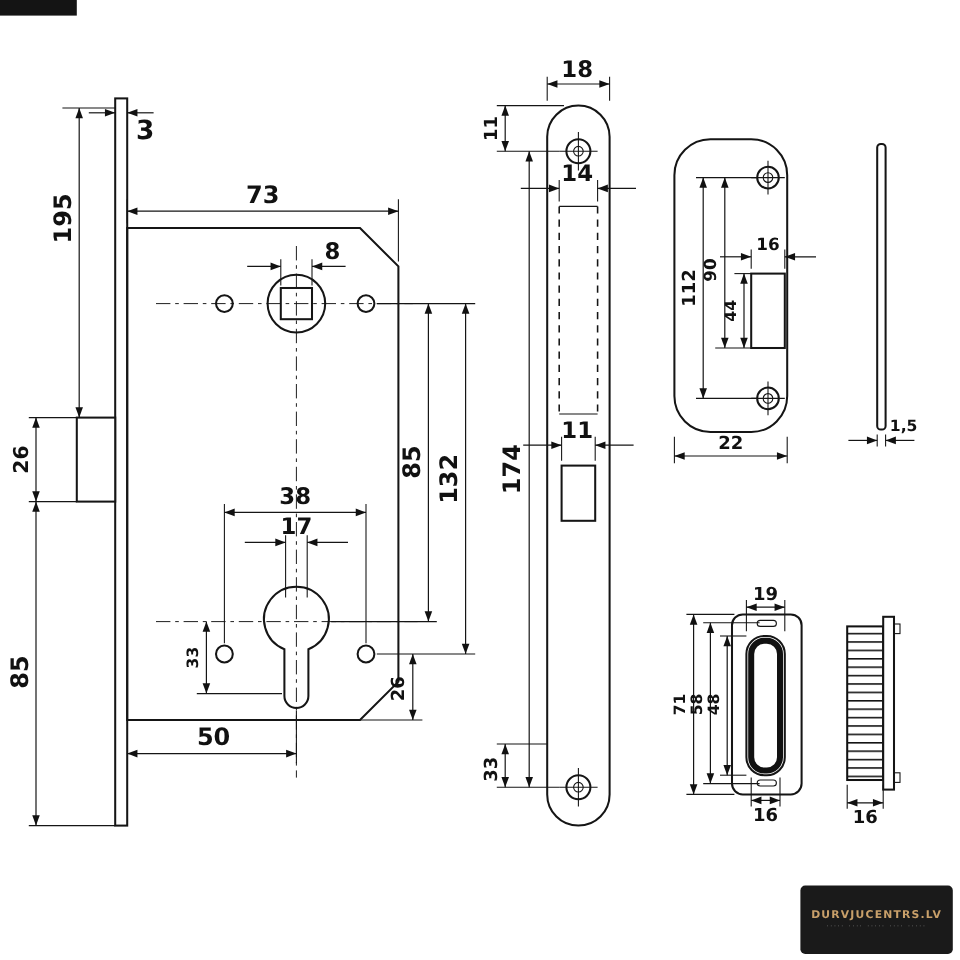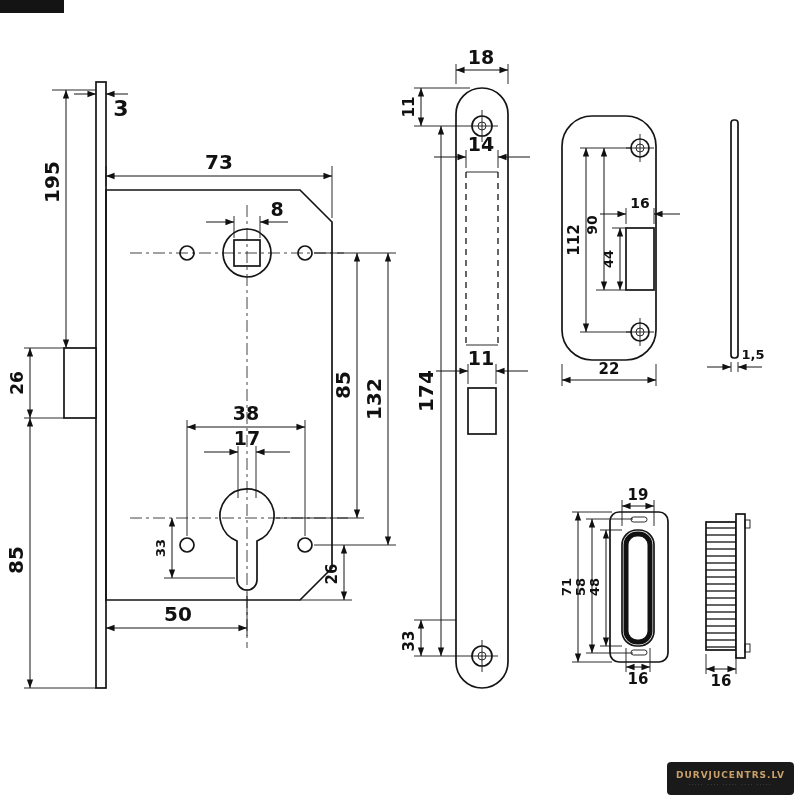--- a/index.html
+++ b/index.html
@@ -11,21 +11,21 @@
   .sf{stroke:#151515;stroke-width:1.7;fill:#fff}
   .t{stroke:#151515;stroke-width:0.9;fill:none}
   .d{stroke:#151515;stroke-width:1;fill:none}
   .de{stroke:#151515;stroke-width:1;fill:none}
   .cl{stroke:#151515;stroke-width:0.8;fill:none;stroke-dasharray:12 4 3 4}
   .dash{stroke:#151515;stroke-width:1.3;fill:none;stroke-dasharray:6 5}
   text.dim{font-family:"DejaVu Sans",sans-serif;font-weight:bold;fill:#111;text-anchor:middle}
   .f22{font-size:22px}.f20{font-size:20px}.f19{font-size:19px}.f17{font-size:17px}
   .f15{font-size:15px}.f14{font-size:14px}.f13{font-size:13px}
   .logo-bar{position:absolute;left:0;top:0;width:64px;height:13px;background:#141414}
-  .watermark{position:absolute;right:6px;bottom:5px;background:#1a1a1a;border-radius:4px;padding:8px 9px;text-align:center}
+  .watermark{position:absolute;right:6px;bottom:5px;background:#1a1a1a;border-radius:4px;padding:20px 9px;text-align:center}
   .wm-title{color:#c9a06a;font-size:9px;font-weight:bold;letter-spacing:1px;line-height:11px;white-space:nowrap}
   .wm-sub{color:#8a8a8a;font-size:5px;line-height:6px;letter-spacing:1.5px;white-space:nowrap}
 </style>
 </head>
 <body>
 
 <div class="canvas">
 
 <svg width="800" height="800" viewBox="0 0 800 800">
   <defs>

